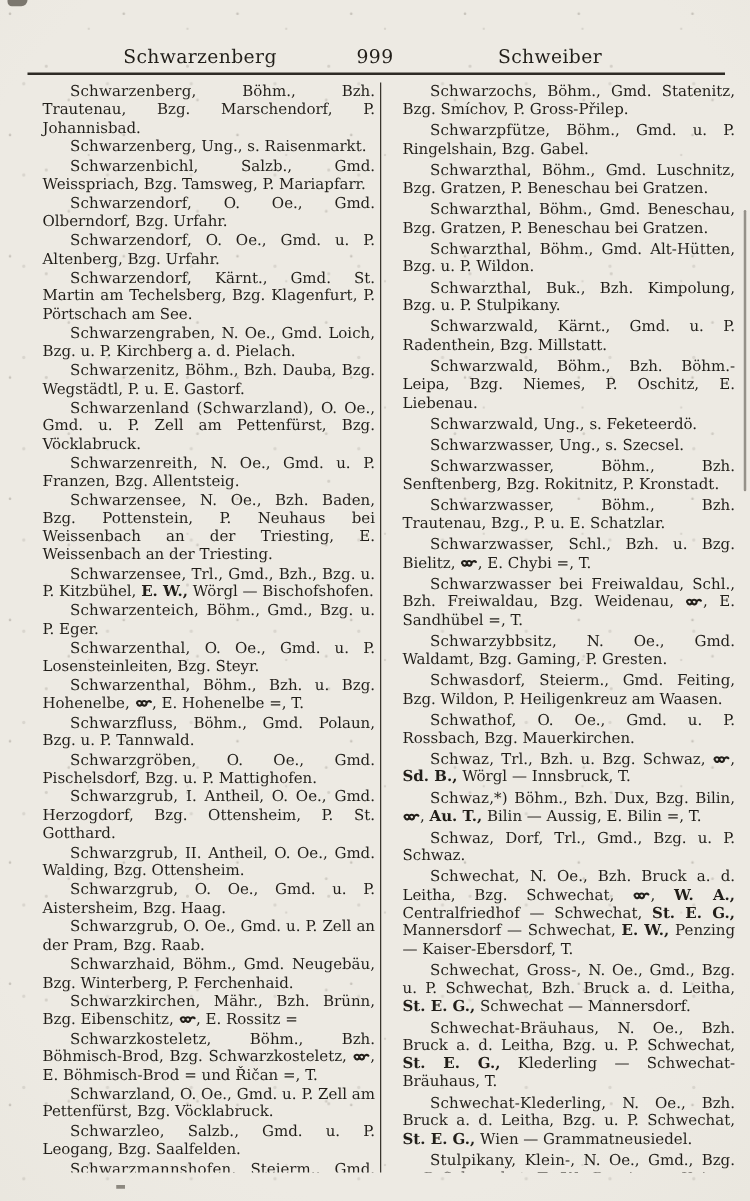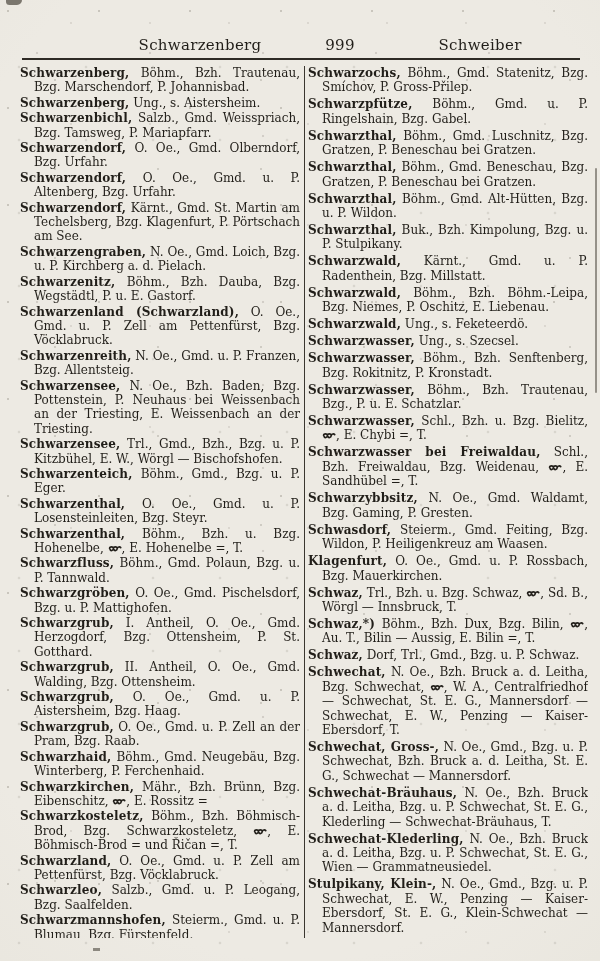--- a/index.html
+++ b/index.html
@@ -26,43 +26,43 @@
     background-size: 91px 97px, 113px 83px, 79px 101px, 103px 89px, 67px 73px;
   }
   .artifact-tl { position:absolute; top:0; left:6px; width:16px; height:5px;
     background:#555047; border-radius:0 0 7px 5px; opacity:.75; }
   .artifact-edge { position:absolute; right:3px; top:168px; width:2px; height:225px;
     background:rgba(62,56,47,.5); border-radius:2px; }
   .artifact-bl { position:absolute; left:93px; bottom:10px; width:7px; height:3px;
     background:rgba(62,56,47,.55); }
 
   .header { position:absolute; top:36px; left:0; right:0; height:20px;
-    font-size:15px; letter-spacing:.3px;margin-left:40px; }
+    font-size:15px; letter-spacing:.3px; }
   .ht { position:absolute; transform:translateX(-50%); white-space:nowrap; }
   .ht.left  { left:160px; }
   .ht.num   { left:300px; }
   .ht.right { left:440px;text-align:right; }
   .rule { position:absolute; top:58px; left:22px; right:20px; height:2px;
     background:#2e2b25; }
 
   .body { position:absolute; top:66px; left:20px; display:flex; }
   .col { width:280px; height:872px; overflow:hidden; }
   .divider { width:1px; height:872px; background:#3a362f; margin:0 3px 0 4px; }
   .col-right { display:flex; flex-direction:column; }
 
   .entry {
     font-size:12px; line-height:14.4px;
     text-align:justify;
     padding-left:14px; text-indent:-14px;
     margin-bottom:1px;
   }
   .col-right .entry { margin-bottom:2.6px; }
-  .seg-hw { font-weight:bold; letter-spacing:.15px; }
+  .seg-hw { font-weight:normal; letter-spacing:.15px;margin-left:36px; }
   .seg-it { }
-  .seg-b  { font-weight:normal; }
+  .seg-b  { font-weight:bold; }
   .icon-posthorn { display:inline-block; width:14px; height:9px; vertical-align:-1px; }
   .icon-posthorn svg { display:block; width:100%; height:100%; }
 </style>
 </head>
 <body>
 
 <div class="page">
   <div class="artifact-tl"></div>
   <div class="artifact-edge"></div>
   <div class="artifact-bl"></div>
@@ -70,21 +70,21 @@
   <div class="header">
     <span class="ht left">Schwarzenberg</span>
     <span class="ht num">999</span>
     <span class="ht right">Schweiber</span>
   </div>
   <div class="rule"></div>
 
   <div class="body">
     <div class="col col-left" id="col-left">
         <div class="entry"><span class="seg-hw">Schwarzenberg,</span><span class="seg-it"> Böhm.</span><span class="seg-n">, Bzh. Trautenau, Bzg. Marschendorf, P. Johannisbad.</span></div>
-        <div class="entry"><span class="seg-hw">Schwarzenberg,</span><span class="seg-it"> Ung.</span><span class="seg-n">, s. Aistersheim.</span></div>
+        <div class="entry"><span class="seg-hw">Schwarzenberg,</span><span class="seg-it"> Ung.</span><span class="seg-n">, s. Raisenmarkt.</span></div>
         <div class="entry"><span class="seg-hw">Schwarzenbichl,</span><span class="seg-it"> Salzb.</span><span class="seg-n">, Gmd. Weisspriach, Bzg. Tamsweg, P. Mariapfarr.</span></div>
         <div class="entry"><span class="seg-hw">Schwarzendorf,</span><span class="seg-it"> O. Oe.</span><span class="seg-n">, Gmd. Olberndorf, Bzg. Urfahr.</span></div>
         <div class="entry"><span class="seg-hw">Schwarzendorf,</span><span class="seg-it"> O. Oe.</span><span class="seg-n">, Gmd. u. P. Altenberg, Bzg. Urfahr.</span></div>
         <div class="entry"><span class="seg-hw">Schwarzendorf,</span><span class="seg-it"> Kärnt.</span><span class="seg-n">, Gmd. St. Martin am Techelsberg, Bzg. Klagenfurt, P. Pörtschach am See.</span></div>
         <div class="entry"><span class="seg-hw">Schwarzengraben,</span><span class="seg-it"> N. Oe.</span><span class="seg-n">, Gmd. Loich, Bzg. u. P. Kirchberg a. d. Pielach.</span></div>
         <div class="entry"><span class="seg-hw">Schwarzenitz,</span><span class="seg-it"> Böhm.</span><span class="seg-n">, Bzh. Dauba, Bzg. Wegstädtl, P. u. E. Gastorf.</span></div>
         <div class="entry"><span class="seg-hw">Schwarzenland (Schwarzland),</span><span class="seg-it"> O. Oe.</span><span class="seg-n">, Gmd. u. P. Zell am Pettenfürst, Bzg. Vöcklabruck.</span></div>
         <div class="entry"><span class="seg-hw">Schwarzenreith,</span><span class="seg-it"> N. Oe.</span><span class="seg-n">, Gmd. u. P. Franzen, Bzg. Allentsteig.</span></div>
         <div class="entry"><span class="seg-hw">Schwarzensee,</span><span class="seg-it"> N. Oe.</span><span class="seg-n">, Bzh. Baden, Bzg. Pottenstein, P. Neuhaus bei Weissenbach an der Triesting, E. Weissenbach an der Triesting.</span></div>
         <div class="entry"><span class="seg-hw">Schwarzensee,</span><span class="seg-it"> Trl.</span><span class="seg-n">, Gmd., Bzh., Bzg. u. P. Kitzbühel, </span><span class="seg-b">E. W.,</span><span class="seg-n"> Wörgl — Bischofshofen.</span></div>
@@ -126,21 +126,21 @@
           <div class="entry"><span class="seg-hw">Schwarzwasser,</span><span class="seg-it"> Böhm.</span><span class="seg-n">, Bzh. Senftenberg, Bzg. Rokitnitz, P. Kronstadt.</span></div>
           <div class="entry"><span class="seg-hw">Schwarzwasser,</span><span class="seg-it"> Böhm.</span><span class="seg-n">, Bzh. Trautenau, Bzg., P. u. E. Schatzlar.</span></div>
           <div class="entry"><span class="seg-hw">Schwarzwasser,</span><span class="seg-it"> Schl.</span><span class="seg-n">, Bzh. u. Bzg. Bielitz, </span><span class="icon-posthorn"><svg viewBox="0 0 22 12" xmlns="http://www.w3.org/2000/svg">
                 <path d="M2.5 6 C2.5 2.5, 8.5 2.5, 8.5 6 C8.5 9.5, 4 10.5, 3.2 7.2 M8.5 6 C8.5 2.5, 14.5 2.5, 14.5 6 C14.5 9.5, 10 10.5, 9.2 7.2 M14.5 6 C15.2 3.2, 18.5 2.8, 20 4.6" fill="none" stroke="#221f1a" stroke-width="2.6" stroke-linecap="round"></path>
               </svg></span><span class="seg-n">, E. Chybi =, T.</span></div>
           <div class="entry"><span class="seg-hw">Schwarzwasser bei Freiwaldau,</span><span class="seg-it"> Schl.</span><span class="seg-n">, Bzh. Freiwaldau, Bzg. Weidenau, </span><span class="icon-posthorn"><svg viewBox="0 0 22 12" xmlns="http://www.w3.org/2000/svg">
                 <path d="M2.5 6 C2.5 2.5, 8.5 2.5, 8.5 6 C8.5 9.5, 4 10.5, 3.2 7.2 M8.5 6 C8.5 2.5, 14.5 2.5, 14.5 6 C14.5 9.5, 10 10.5, 9.2 7.2 M14.5 6 C15.2 3.2, 18.5 2.8, 20 4.6" fill="none" stroke="#221f1a" stroke-width="2.6" stroke-linecap="round"></path>
               </svg></span><span class="seg-n">, E. Sandhübel =, T.</span></div>
           <div class="entry"><span class="seg-hw">Schwarzybbsitz,</span><span class="seg-it"> N. Oe.</span><span class="seg-n">, Gmd. Waldamt, Bzg. Gaming, P. Gresten.</span></div>
           <div class="entry"><span class="seg-hw">Schwasdorf,</span><span class="seg-it"> Steierm.</span><span class="seg-n">, Gmd. Feiting, Bzg. Wildon, P. Heiligenkreuz am Waasen.</span></div>
-          <div class="entry"><span class="seg-hw">Klagenfurt,</span><span class="seg-it"> O. Oe.</span><span class="seg-n">, Gmd. u. P. Rossbach, Bzg. Mauerkirchen.</span></div>
+          <div class="entry"><span class="seg-hw">Schwathof,</span><span class="seg-it"> O. Oe.</span><span class="seg-n">, Gmd. u. P. Rossbach, Bzg. Mauerkirchen.</span></div>
           <div class="entry"><span class="seg-hw">Schwaz,</span><span class="seg-it"> Trl.</span><span class="seg-n">, Bzh. u. Bzg. Schwaz, </span><span class="icon-posthorn"><svg viewBox="0 0 22 12" xmlns="http://www.w3.org/2000/svg">
                 <path d="M2.5 6 C2.5 2.5, 8.5 2.5, 8.5 6 C8.5 9.5, 4 10.5, 3.2 7.2 M8.5 6 C8.5 2.5, 14.5 2.5, 14.5 6 C14.5 9.5, 10 10.5, 9.2 7.2 M14.5 6 C15.2 3.2, 18.5 2.8, 20 4.6" fill="none" stroke="#221f1a" stroke-width="2.6" stroke-linecap="round"></path>
               </svg></span><span class="seg-n">, </span><span class="seg-b">Sd. B.,</span><span class="seg-n"> Wörgl — Innsbruck, T.</span></div>
           <div class="entry"><span class="seg-hw">Schwaz,*)</span><span class="seg-it"> Böhm.</span><span class="seg-n">, Bzh. Dux, Bzg. Bilin, </span><span class="icon-posthorn"><svg viewBox="0 0 22 12" xmlns="http://www.w3.org/2000/svg">
                 <path d="M2.5 6 C2.5 2.5, 8.5 2.5, 8.5 6 C8.5 9.5, 4 10.5, 3.2 7.2 M8.5 6 C8.5 2.5, 14.5 2.5, 14.5 6 C14.5 9.5, 10 10.5, 9.2 7.2 M14.5 6 C15.2 3.2, 18.5 2.8, 20 4.6" fill="none" stroke="#221f1a" stroke-width="2.6" stroke-linecap="round"></path>
               </svg></span><span class="seg-n">, </span><span class="seg-b">Au. T.,</span><span class="seg-n"> Bilin — Aussig, E. Bilin =, T.</span></div>
           <div class="entry"><span class="seg-hw">Schwaz,</span><span class="seg-n"> Dorf, </span><span class="seg-it">Trl.</span><span class="seg-n">, Gmd., Bzg. u. P. Schwaz.</span></div>
           <div class="entry"><span class="seg-hw">Schwechat,</span><span class="seg-it"> N. Oe.</span><span class="seg-n">, Bzh. Bruck a. d. Leitha, Bzg. Schwechat, </span><span class="icon-posthorn"><svg viewBox="0 0 22 12" xmlns="http://www.w3.org/2000/svg">
                 <path d="M2.5 6 C2.5 2.5, 8.5 2.5, 8.5 6 C8.5 9.5, 4 10.5, 3.2 7.2 M8.5 6 C8.5 2.5, 14.5 2.5, 14.5 6 C14.5 9.5, 10 10.5, 9.2 7.2 M14.5 6 C15.2 3.2, 18.5 2.8, 20 4.6" fill="none" stroke="#221f1a" stroke-width="2.6" stroke-linecap="round"></path>
               </svg></span><span class="seg-n">, </span><span class="seg-b">W. A.,</span><span class="seg-n"> Centralfriedhof — Schwechat, </span><span class="seg-b">St. E. G.,</span><span class="seg-n"> Mannersdorf — Schwechat, </span><span class="seg-b">E. W.,</span><span class="seg-n"> Penzing — Kaiser-Ebersdorf, T.</span></div>

